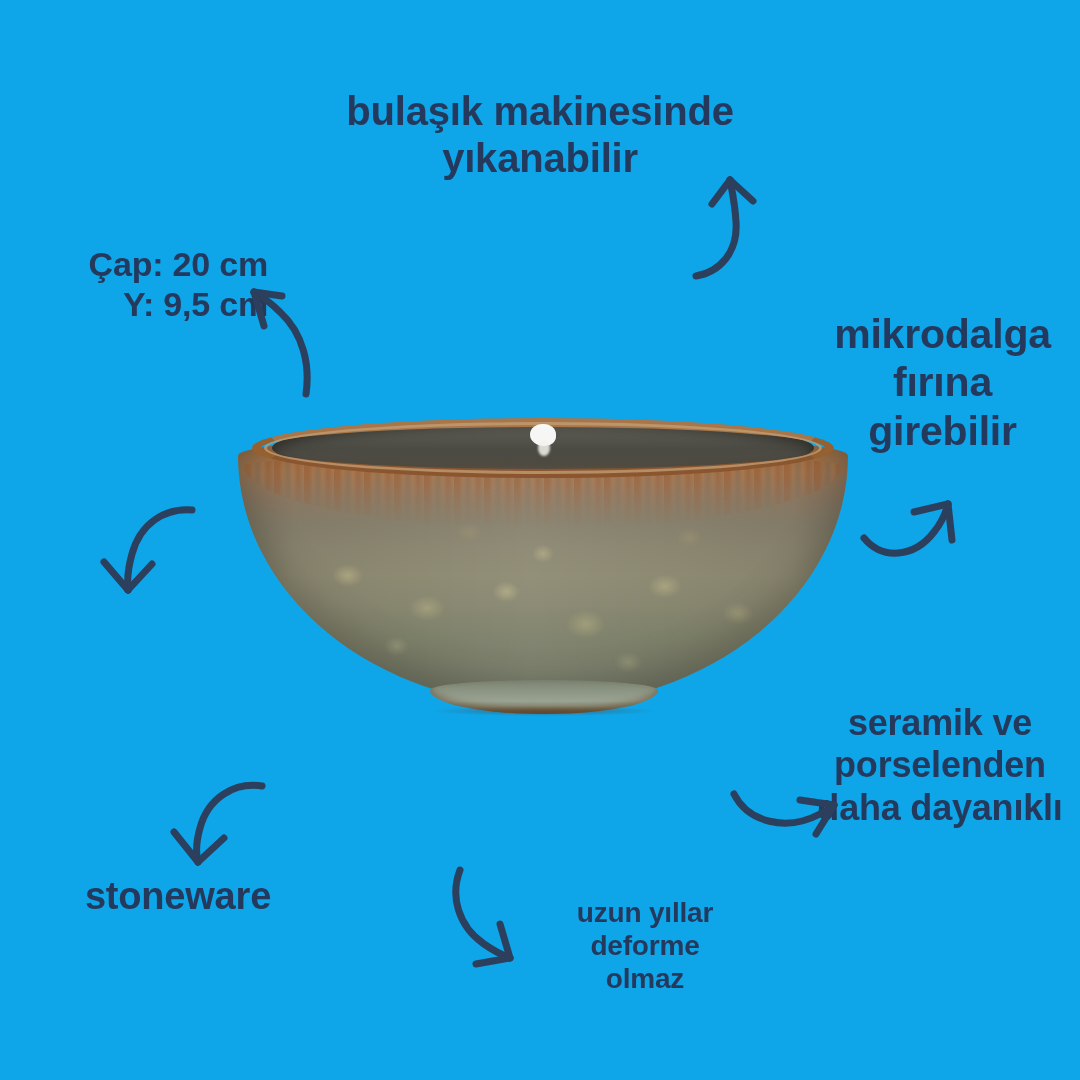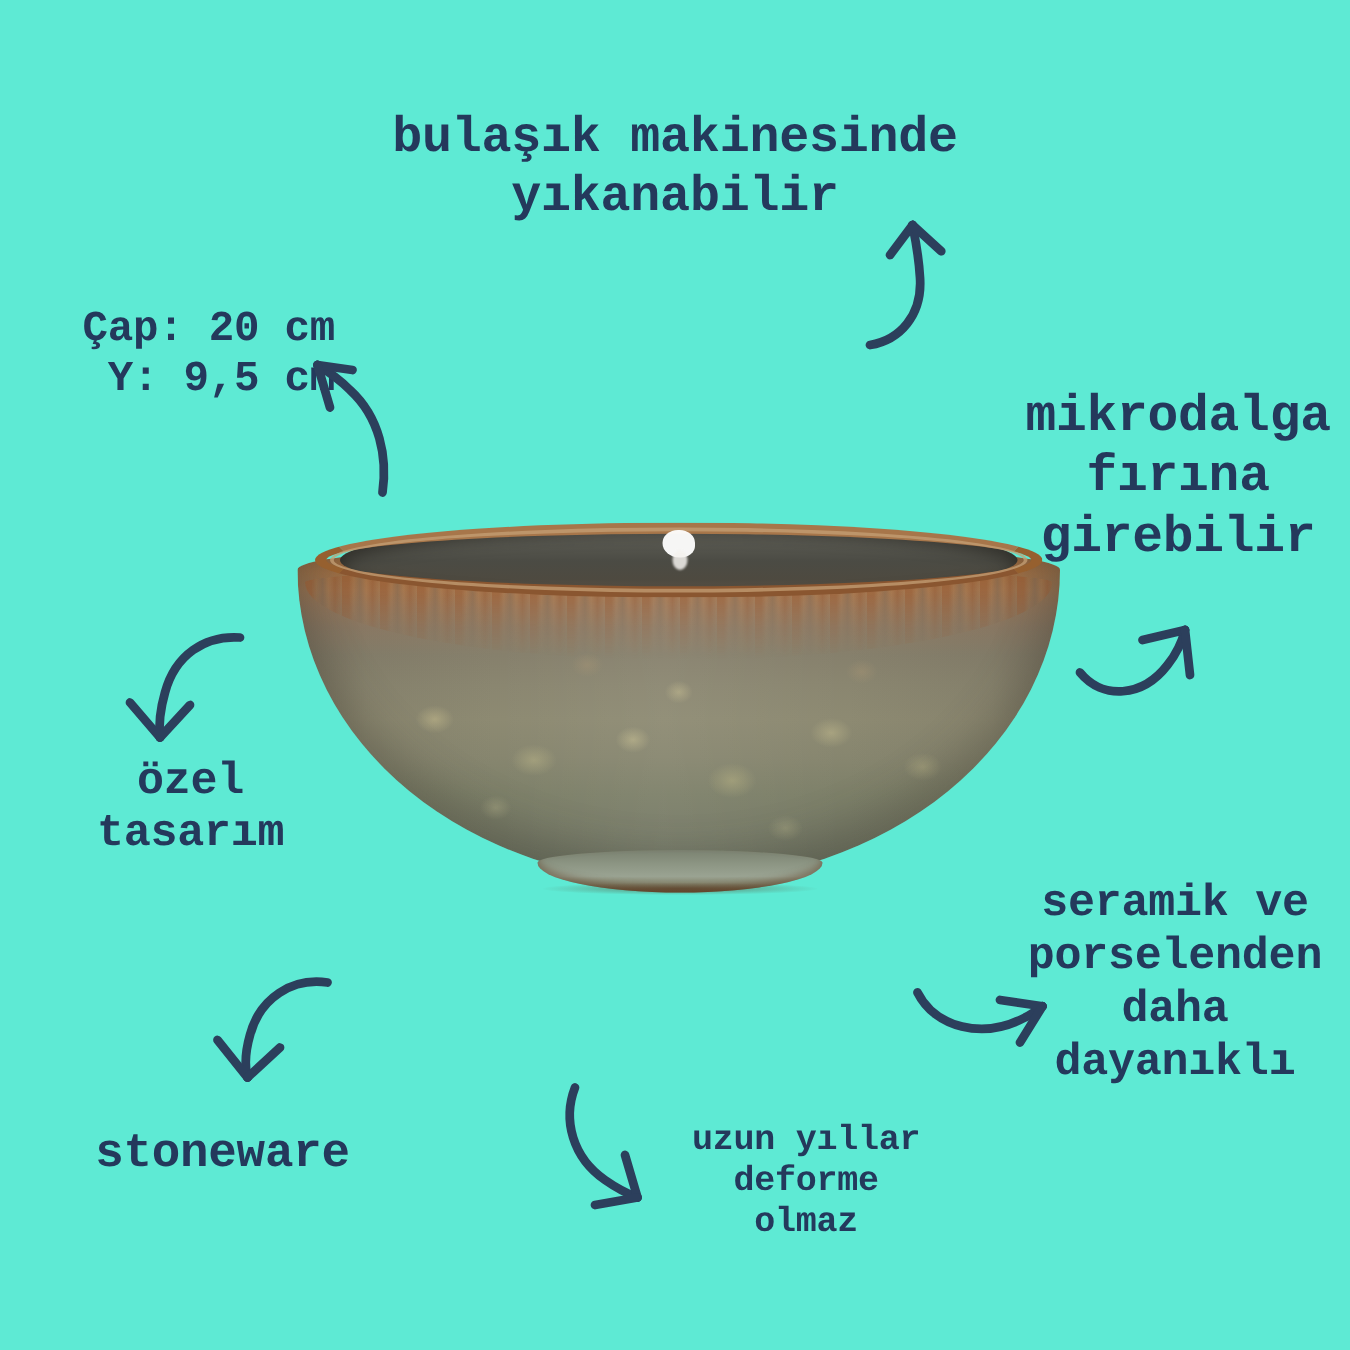--- a/index.html
+++ b/index.html
@@ -4,23 +4,23 @@
 <style>
   html, body {
     margin: 0;
     padding: 0;
     background: #ffffff;
   }
   #stage {
     position: relative;
     width: 1080px;
     height: 1080px;
-    background: #5eead4;
+    background: #0ea5e9;
     overflow: hidden;
-    font-family: Liberation Mono, monospace;
+    font-family: Liberation Sans, sans-serif;
   }
 
   
   .callout {
     position: absolute;
     color: #24395c;
     font-weight: bold;
     text-align: center;
     line-height: 1.18;
     letter-spacing: -0.2px;
@@ -42,21 +42,20 @@
     left: 40px; top: 604px; width: 225px;
     font-size: 36px;
   }
   #callout-durable {
     left: 805px; top: 702px; width: 270px;
     font-size: 36px;
   }
   #callout-stoneware {
     left: 28px; top: 874px; width: 300px;
     font-size: 38px;
-    margin-top: 28px;
   }
   #callout-deform {
     left: 520px; top: 896px; width: 250px;
     font-size: 28px;
   }
 
   
   .arrow {
     position: absolute;
   }
@@ -258,22 +257,20 @@
   <div class="callout" id="callout-dishwasher">bulaşık makinesinde
 yıkanabilir</div>
 
   <div class="callout" id="callout-dimensions">Çap: 20 cm
 Y: 9,5 cm</div>
 
   <div class="callout" id="callout-microwave">mikrodalga
 fırına
 girebilir</div>
 
-  <div class="callout" id="callout-design">özel
-tasarım</div>
 
   <div class="callout" id="callout-durable">seramik ve
 porselenden
 daha dayanıklı</div>
 
   <div class="callout" id="callout-stoneware">stoneware</div>
 
   <div class="callout" id="callout-deform">uzun yıllar
 deforme
 olmaz</div>

